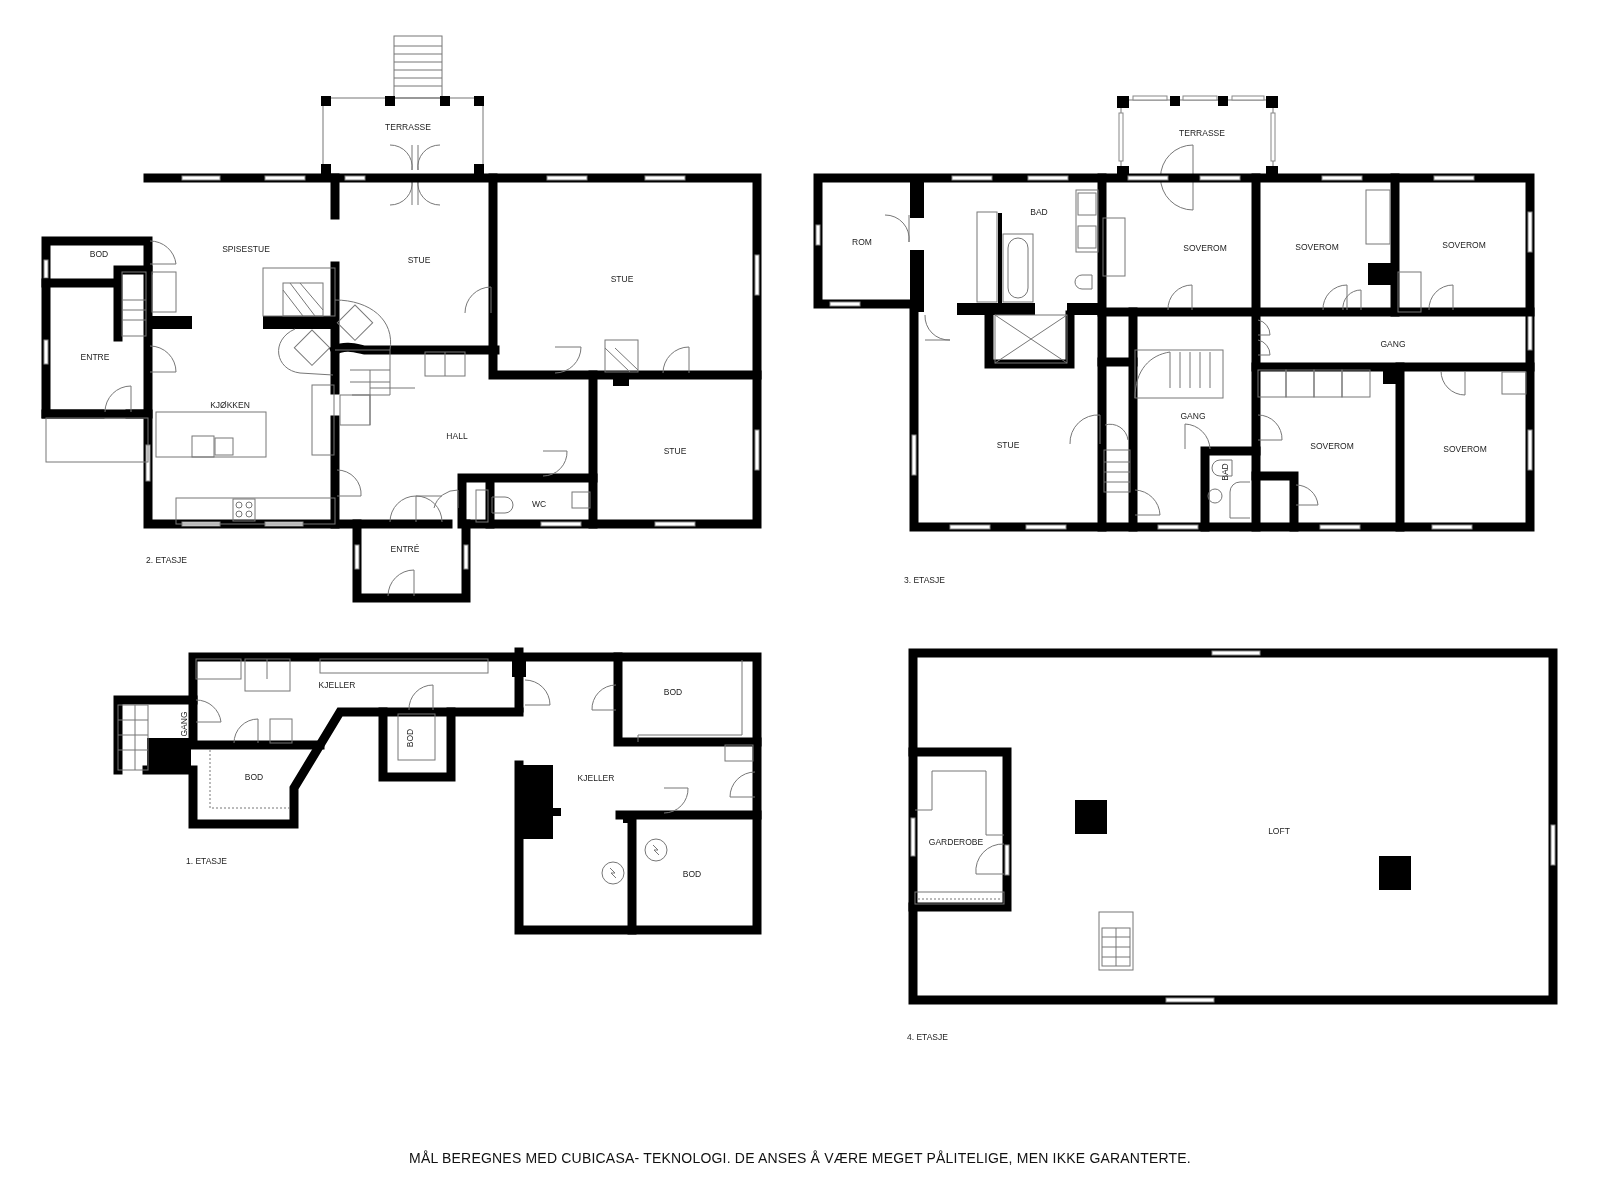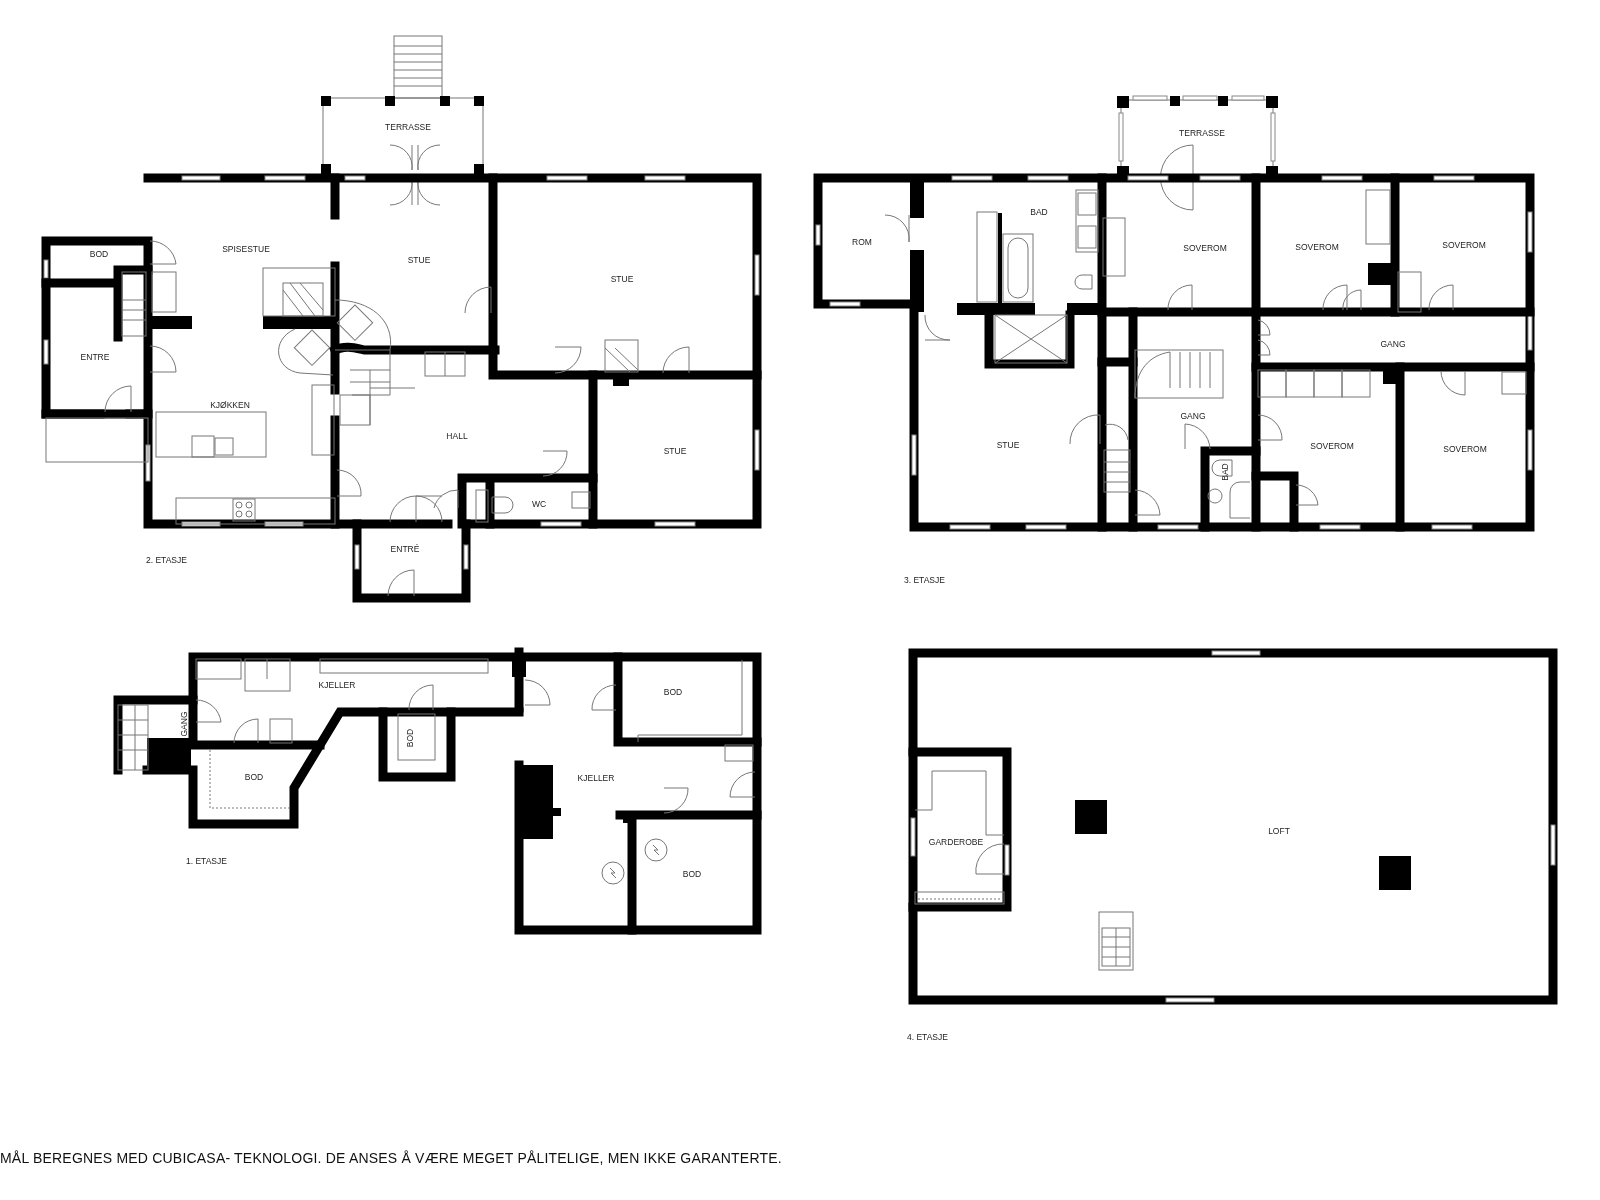--- a/index.html
+++ b/index.html
@@ -5,21 +5,21 @@
   html, body { margin: 0; padding: 0; background: #ffffff; }
   body { width: 1600px; height: 1200px; position: relative; overflow: hidden; font-family: "Liberation Sans", sans-serif; }
   svg.plan { position: absolute; left: 0; top: 0; width: 1600px; height: 1200px; }
   .wall { fill: #000; }
   .wl { stroke: #000; stroke-width: 9; fill: none; stroke-linecap: square; }
   .thin { stroke: #777; stroke-width: 1; fill: none; }
   .thinw { stroke: #777; stroke-width: 1; fill: #fff; }
   .win { fill: #fff; stroke: #888; stroke-width: 1; }
   .lbl { font-family: "Liberation Sans", sans-serif; font-size: 8.5px; fill: #222; text-anchor: middle; }
   .flr { font-family: "Liberation Sans", sans-serif; font-size: 8.5px; fill: #222; }
-  .foot { position: absolute; left: 0; width: 1600px; top: 1150px; text-align: left; font-size: 14px; color: #111; letter-spacing: 0.2px; }
+  .foot { position: absolute; left: 0; width: 1600px; top: 1150px; text-align: center; font-size: 14px; color: #111; letter-spacing: 0.2px; }
 </style>
 </head>
 <body>
 
 <svg class="plan" viewBox="0 0 1600 1200">
 
   <g>
 
     <rect x="394" y="36" width="48" height="62" class="thinw"></rect>
     <line x1="394" y1="46" x2="442" y2="46" class="thin"></line>

